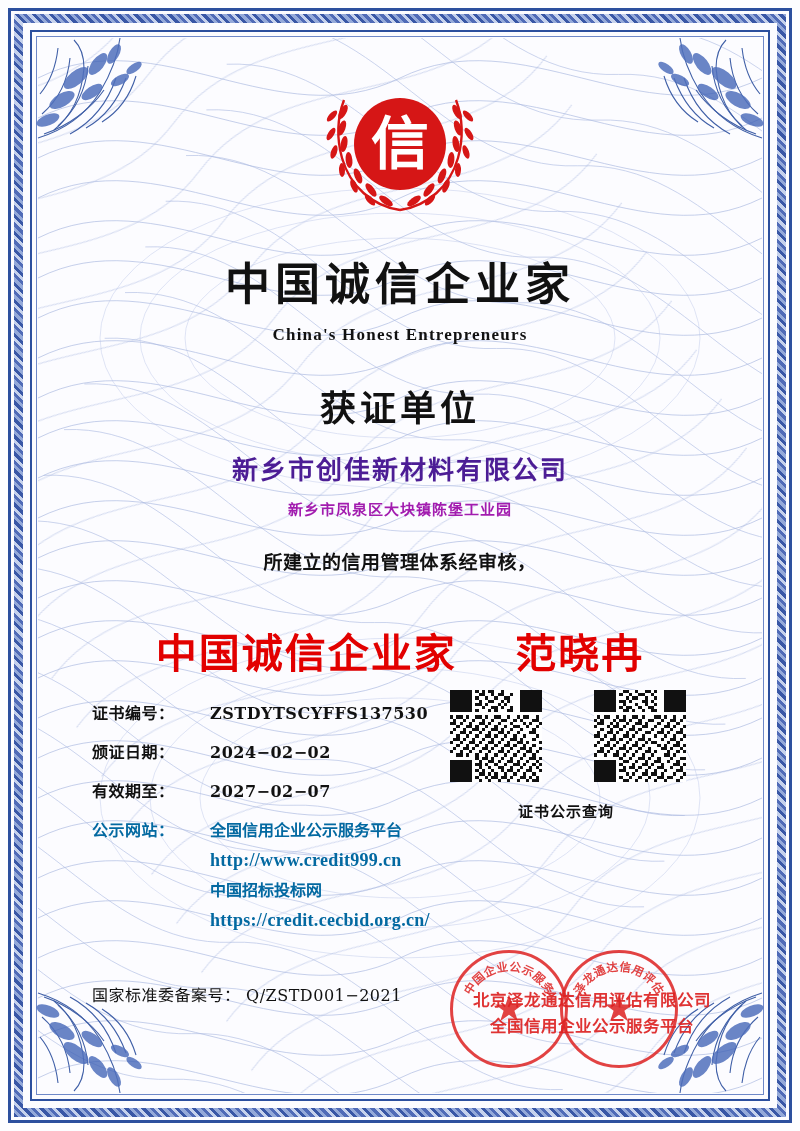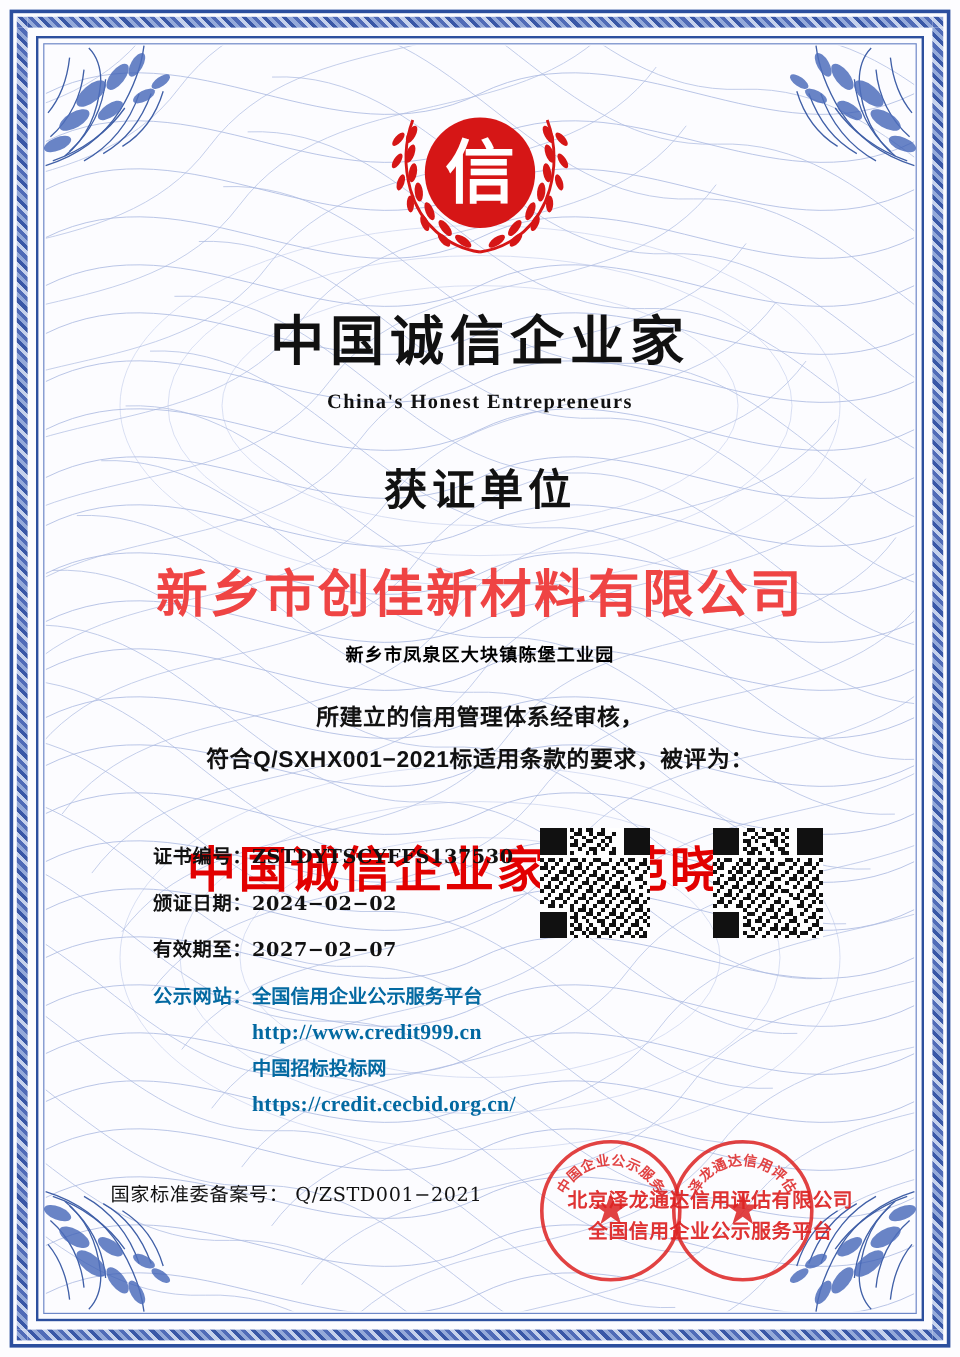--- a/index.html
+++ b/index.html
@@ -103,34 +103,34 @@
 
   .award-label {
     margin-top: 34px;
     font-family: "DejaVu Serif", serif;
     font-size: 36px;
     font-weight: bold;
     letter-spacing: 4px;
     color: #111111;
   }
   .company {
-    margin-top: 29px;
+    margin-top: 18px;
     font-family: "DejaVu Serif", serif;
-    font-size: 43px;
+    font-size: 26px;
     font-weight: bold;
     letter-spacing: 2px;
-    color: #ef4444;
+    color: #4c1d95;
   }
   .company-addr {
     margin-top: 12px;
     font-family: Liberation Sans, sans-serif;
     font-size: 15px;
     font-weight: bold;
     letter-spacing: 1px;
-    color: #000000;
+    color: #a21caf;
   }
 
   .statement {
     margin-top: 26px;
     font-family: Liberation Sans, sans-serif;
     font-size: 19px;
     font-weight: bold;
     line-height: 1.85;
     color: #111111;
     letter-spacing: .5px;
@@ -155,21 +155,21 @@
   }
   .det-row {
     display: flex;
     align-items: baseline;
     margin-bottom: 15px;
     font-family: "DejaVu Serif", serif;
     font-size: 16px;
     font-weight: bold;
     color: #111;
   }
-  .det-key { width: 118px; flex: none; letter-spacing: .5px; text-align: right; }
+  .det-key { width: 118px; flex: none; letter-spacing: .5px; }
   .det-val { letter-spacing: .5px; text-align: center; }
 
   .site-block {
     display: flex;
     align-items: baseline;
     font-family: "DejaVu Serif", serif;
     font-size: 16px;
     font-weight: bold;
     color: #0369a1;
   }
@@ -528,21 +528,20 @@
 
     <div class="title-cn">中国诚信企业家</div>
     <div class="title-en">China's Honest Entrepreneurs</div>
 
     <div class="award-label">获证单位</div>
     <div class="company">新乡市创佳新材料有限公司</div>
     <div class="company-addr">新乡市凤泉区大块镇陈堡工业园</div>
 
     <div class="statement">
       <div>所建立的信用管理体系经审核，</div>
-      <div>符合Q/SXHX001−2021标适用条款的要求，被评为：</div>
     </div>
 
     <div class="honor">
       <span>中国诚信企业家</span>
       <span style="display:inline-block;width:26px"></span>
       <span>范晓冉</span>
     </div>
   </div>
 
   <div class="details">
@@ -1003,20 +1002,21 @@
           <rect x="27" y="27" width="1" height="1"></rect>
           <rect x="9" y="28" width="2" height="1"></rect>
             <rect x="13" y="28" width="1" height="1"></rect>
           <rect x="16" y="28" width="1" height="1"></rect>
             <rect x="19" y="28" width="1" height="1"></rect>
           <rect x="22" y="28" width="1" height="1"></rect>
             <rect x="26" y="28" width="1" height="1"></rect>
         </g>
       </svg>
     </div>
+    <div class="qr-caption">证书公示查询</div>
   </div>
 
   <div class="seals">
     <div class="seal s1">
       <svg class="seal-arc" viewBox="0 0 112 112" xmlns="http://www.w3.org/2000/svg">
         <defs>
             <path id="arcL" d="M14,60 A42,42 0 0 1 98,60"></path>
           </defs>
         <text>
           <textPath href="#arcL" startOffset="50%" text-anchor="middle">中国企业公示服务</textPath>

